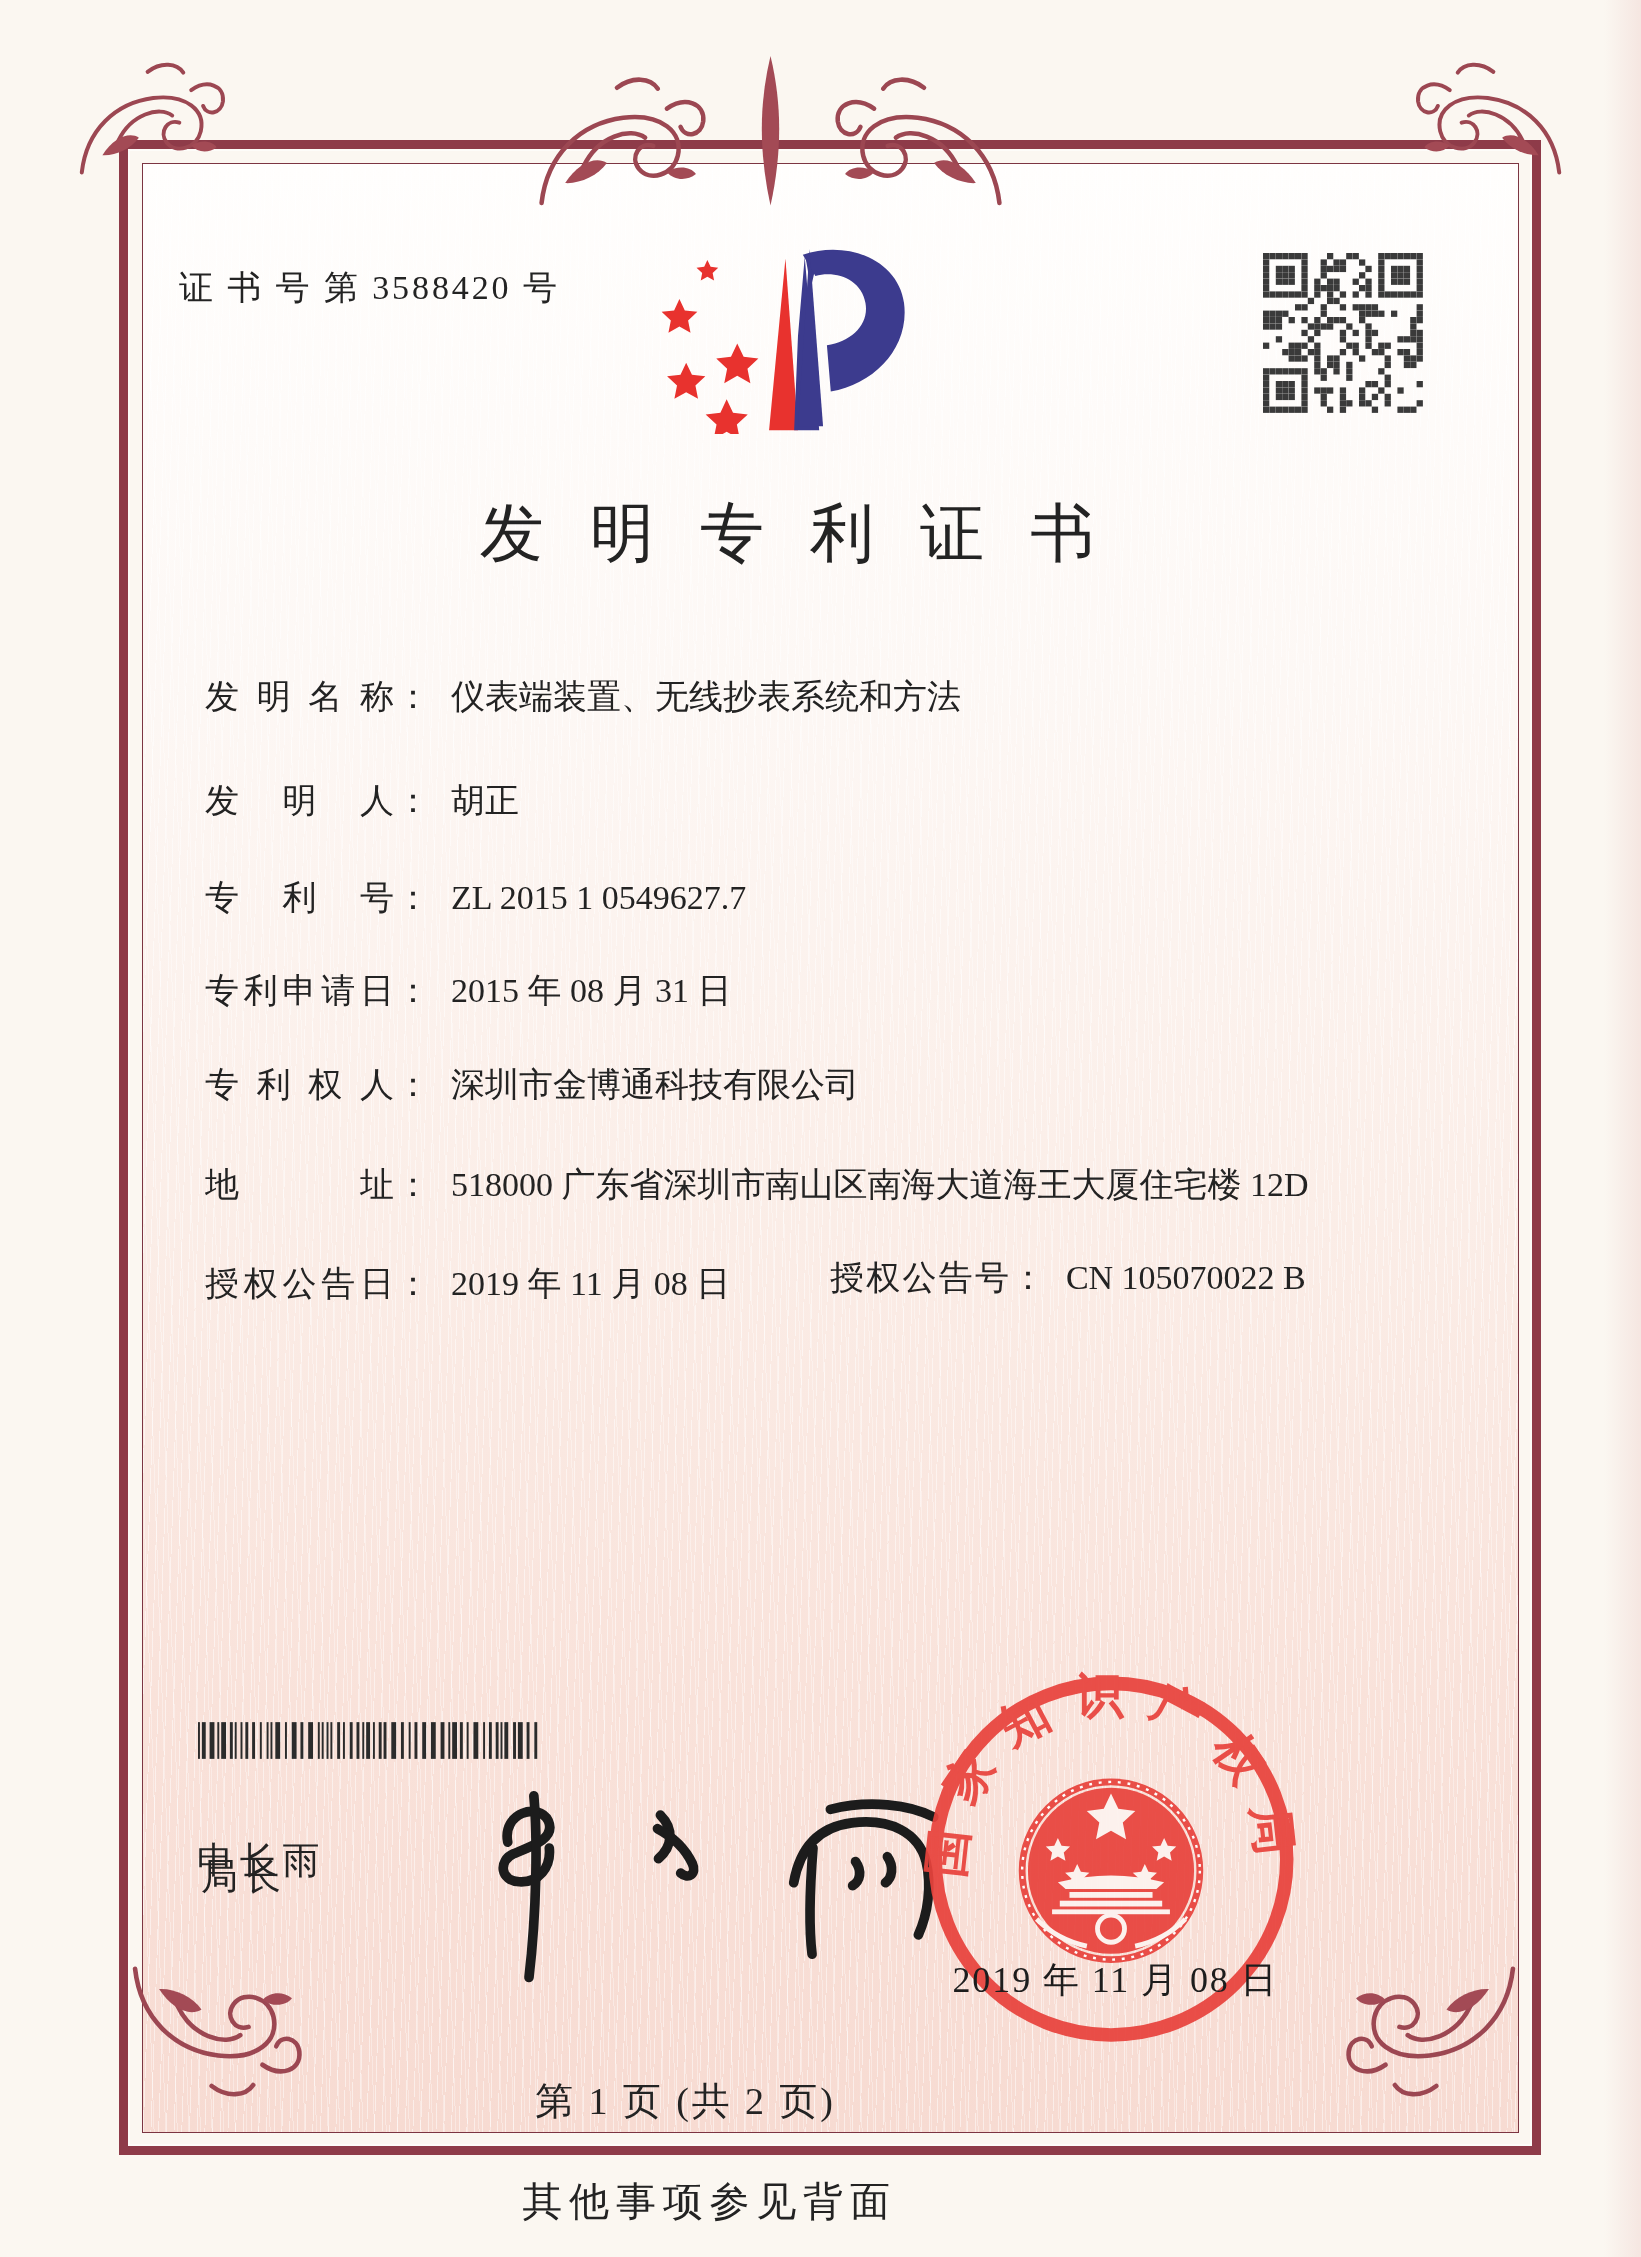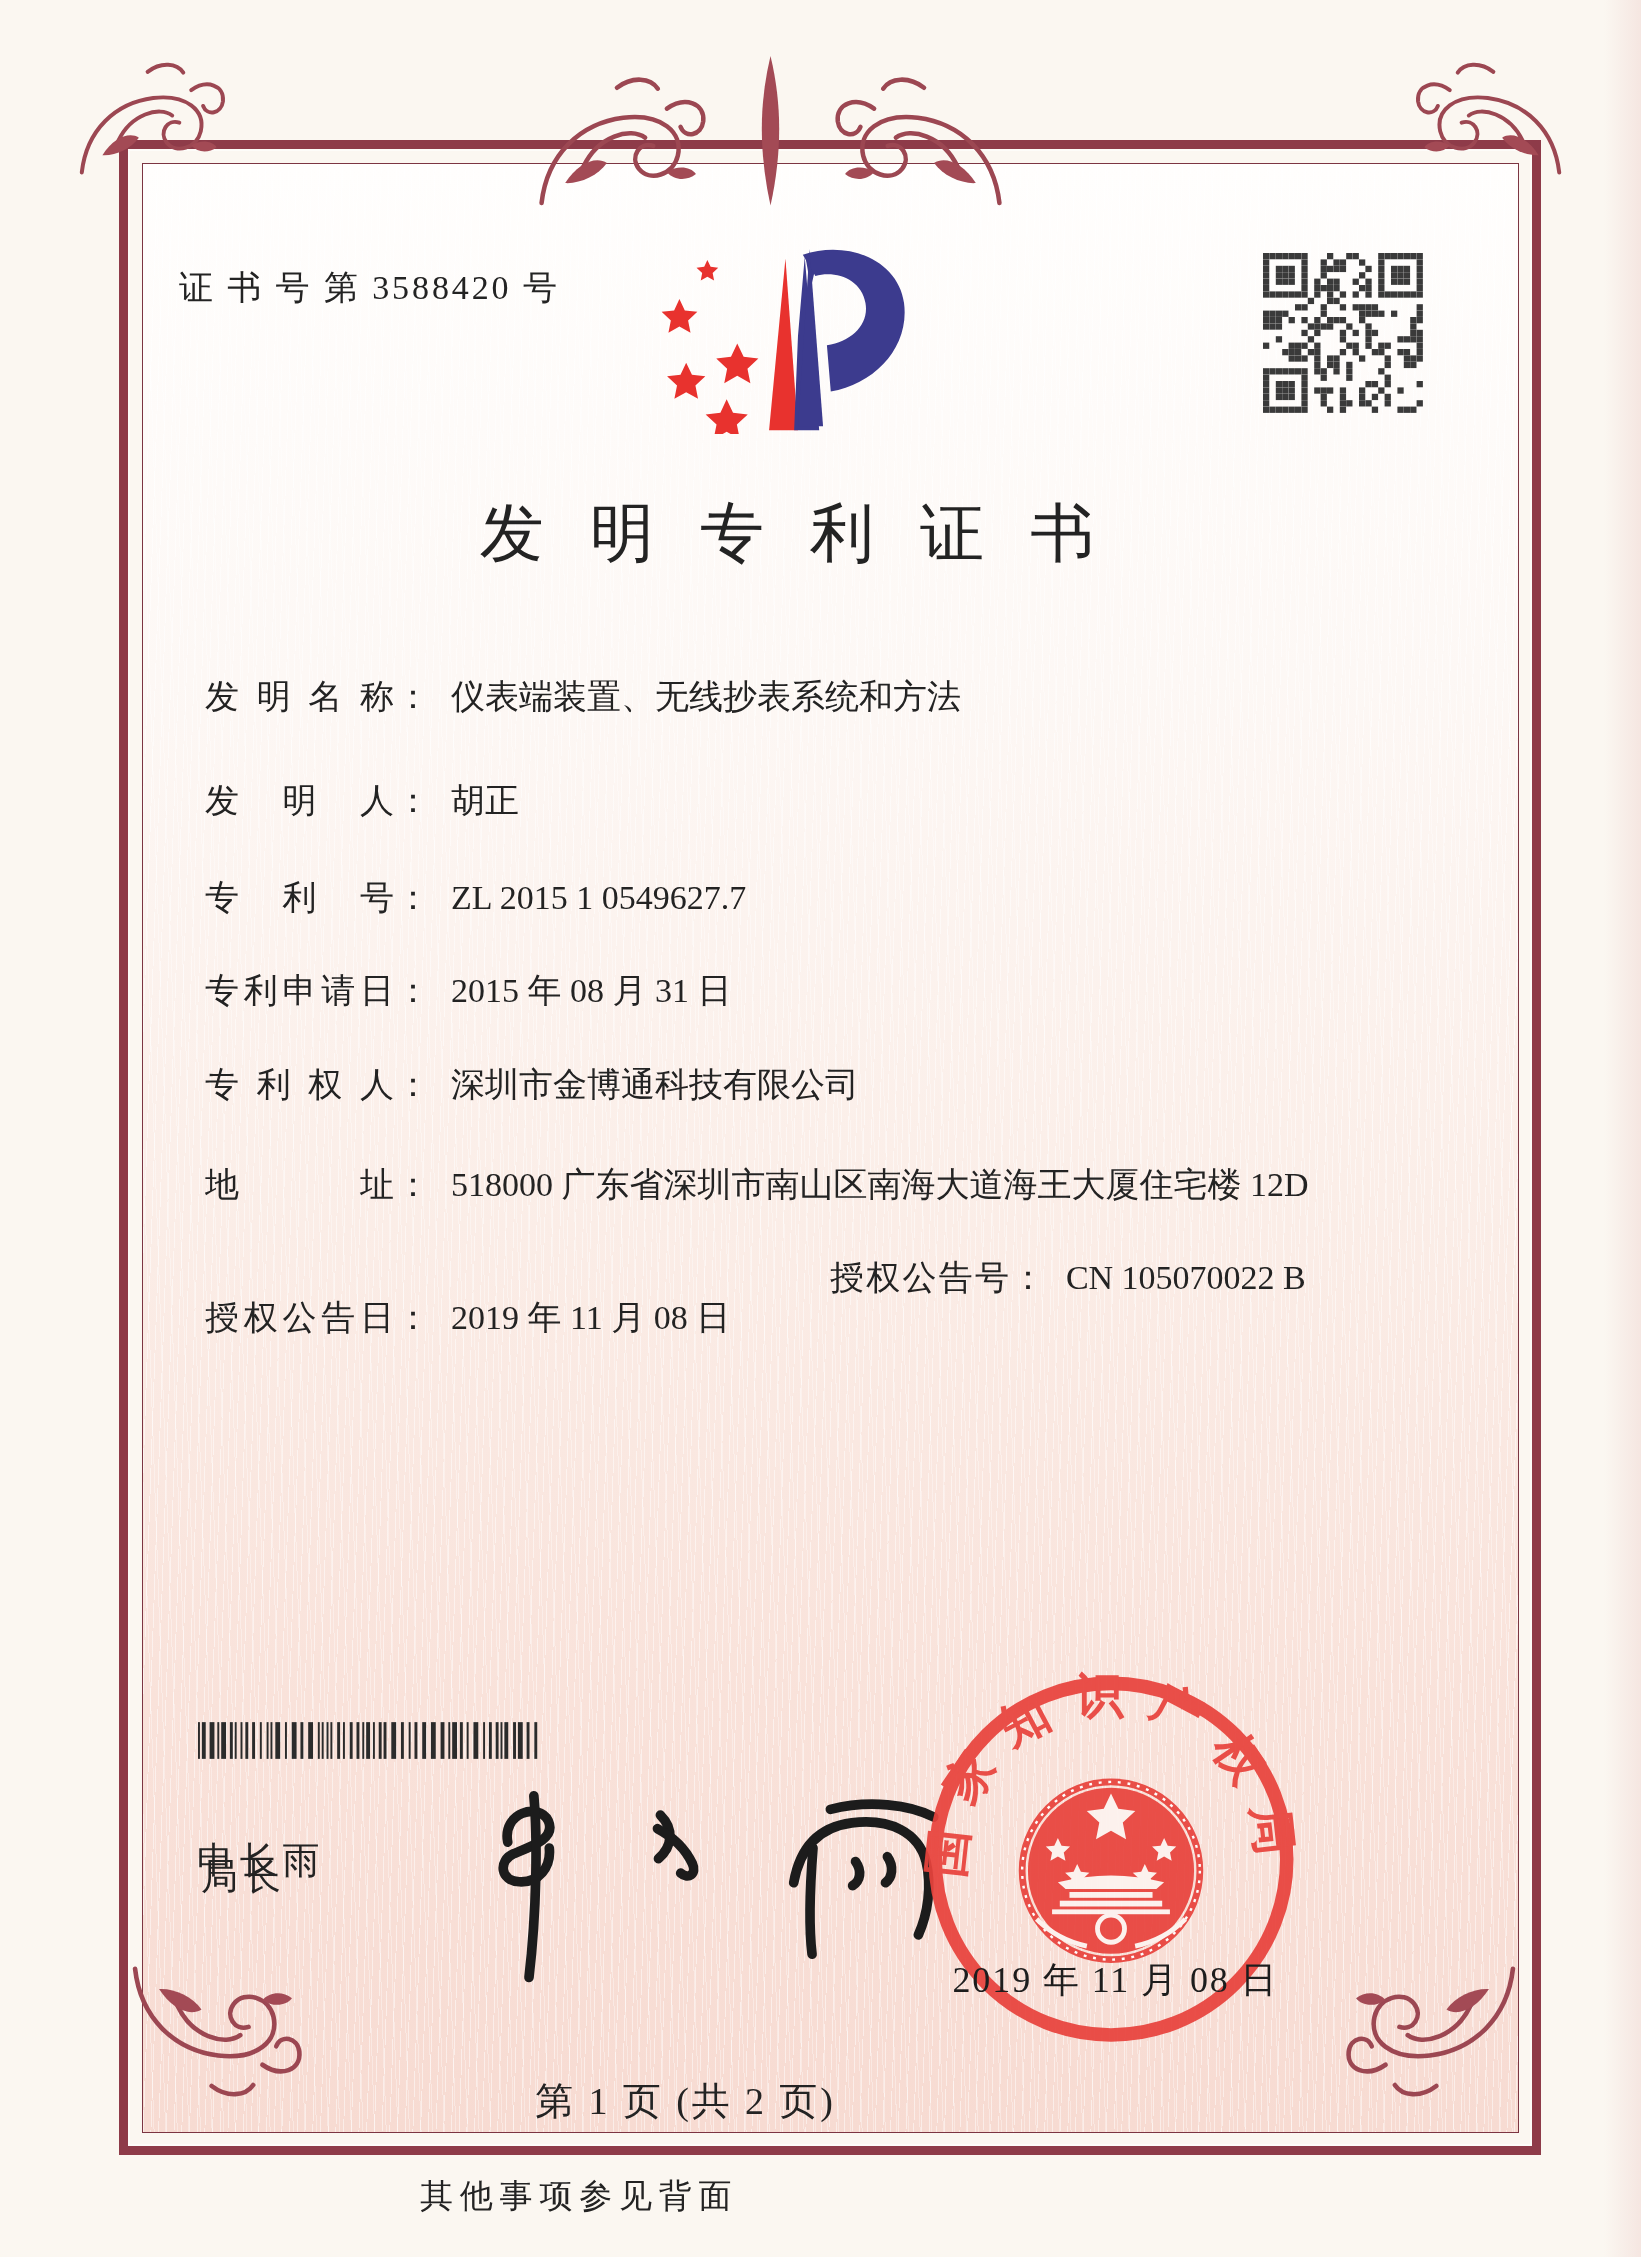--- a/index.html
+++ b/index.html
@@ -23,36 +23,36 @@
   }
   
   .abs{position:absolute;}
   .cert-number{left:179px;top:253px;font-size:34px;letter-spacing:2.9px;margin-top:12px;}
   .logo{left:626px;top:220px;}
   .qr{left:1263px;top:253px;}
   .title{left:145px;top:490px;width:1284px;text-align:center;
     font-size:64px;letter-spacing:.72em;text-indent:.72em;font-weight:400;}
   .field-row{position:absolute;left:205px;font-size:34px;white-space:nowrap;}
   .r1{top:674px}.r2{top:778px}.r3{top:875px}.r4{top:968px}
-  .r5{top:1062px}.r6{top:1162px}.r7{top:1295px}
+  .r5{top:1062px}.r6{top:1162px}.r7{top:1261px}
   .r8{top:1255px;left:830px;}
   .flabel{display:inline-block;width:189px;text-align:justify;text-align-last:justify;vertical-align:top;}
   .r8 .flabel{width:179px;}
   .fcolon{display:inline-block;margin-left:1.9px;}
   .fvalue{display:inline-block;margin-left:21px;}
   .paras{left:179px;top:1319px;width:1288px;font-size:33px;line-height:45px;text-align:justify;}
   .paras p{margin:0;text-indent:2.15em;}
   .barcode{left:198px;top:1722px;}
   .signer-title{left:201px;top:1852px;font-size:37px;letter-spacing:5.8px;}
   .signer-name{left:197px;top:1836px;font-size:37px;letter-spacing:5.8px;text-align:center;}
   .signature{left:415px;top:1788px;}
   .seal{left:913px;top:1666px;opacity:.93;}
   .seal-date{left:927px;top:1956px;width:377px;text-align:center;font-size:36px;color:#1d1d1d;letter-spacing:1.9px;}
   .page-footer{left:444px;top:2076px;width:483px;text-align:center;font-size:38px;letter-spacing:2.9px;}
-  .back-note{left:420px;top:2174px;width:579px;text-align:left;font-size:33px;letter-spacing:6.8px;}
+  .back-note{left:420px;top:2174px;width:579px;text-align:center;font-size:40px;letter-spacing:6.8px;}
   .orn{position:absolute;pointer-events:none;}
 </style>
 </head>
 <body>
 
 <div class="scan-edge-right"></div>
 
 <svg width="0" height="0" style="position:absolute">
   <symbol id="scroll" viewBox="0 0 220 170">
     <g fill="none" stroke="#9c4752" stroke-width="5" stroke-linecap="round">

